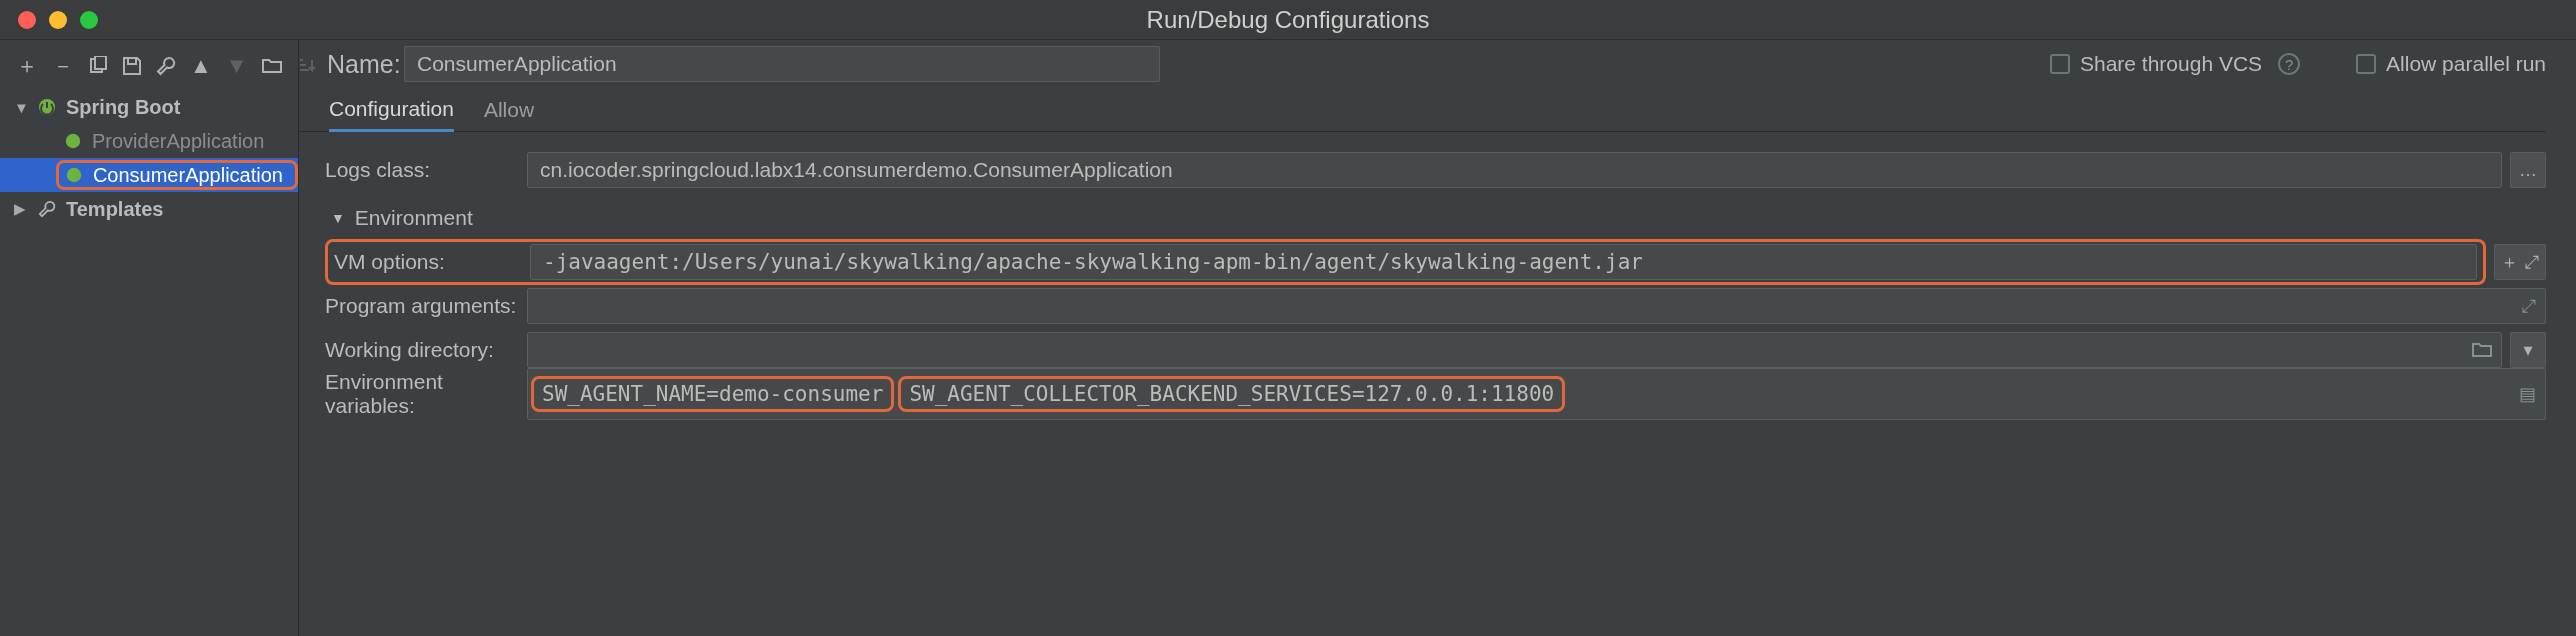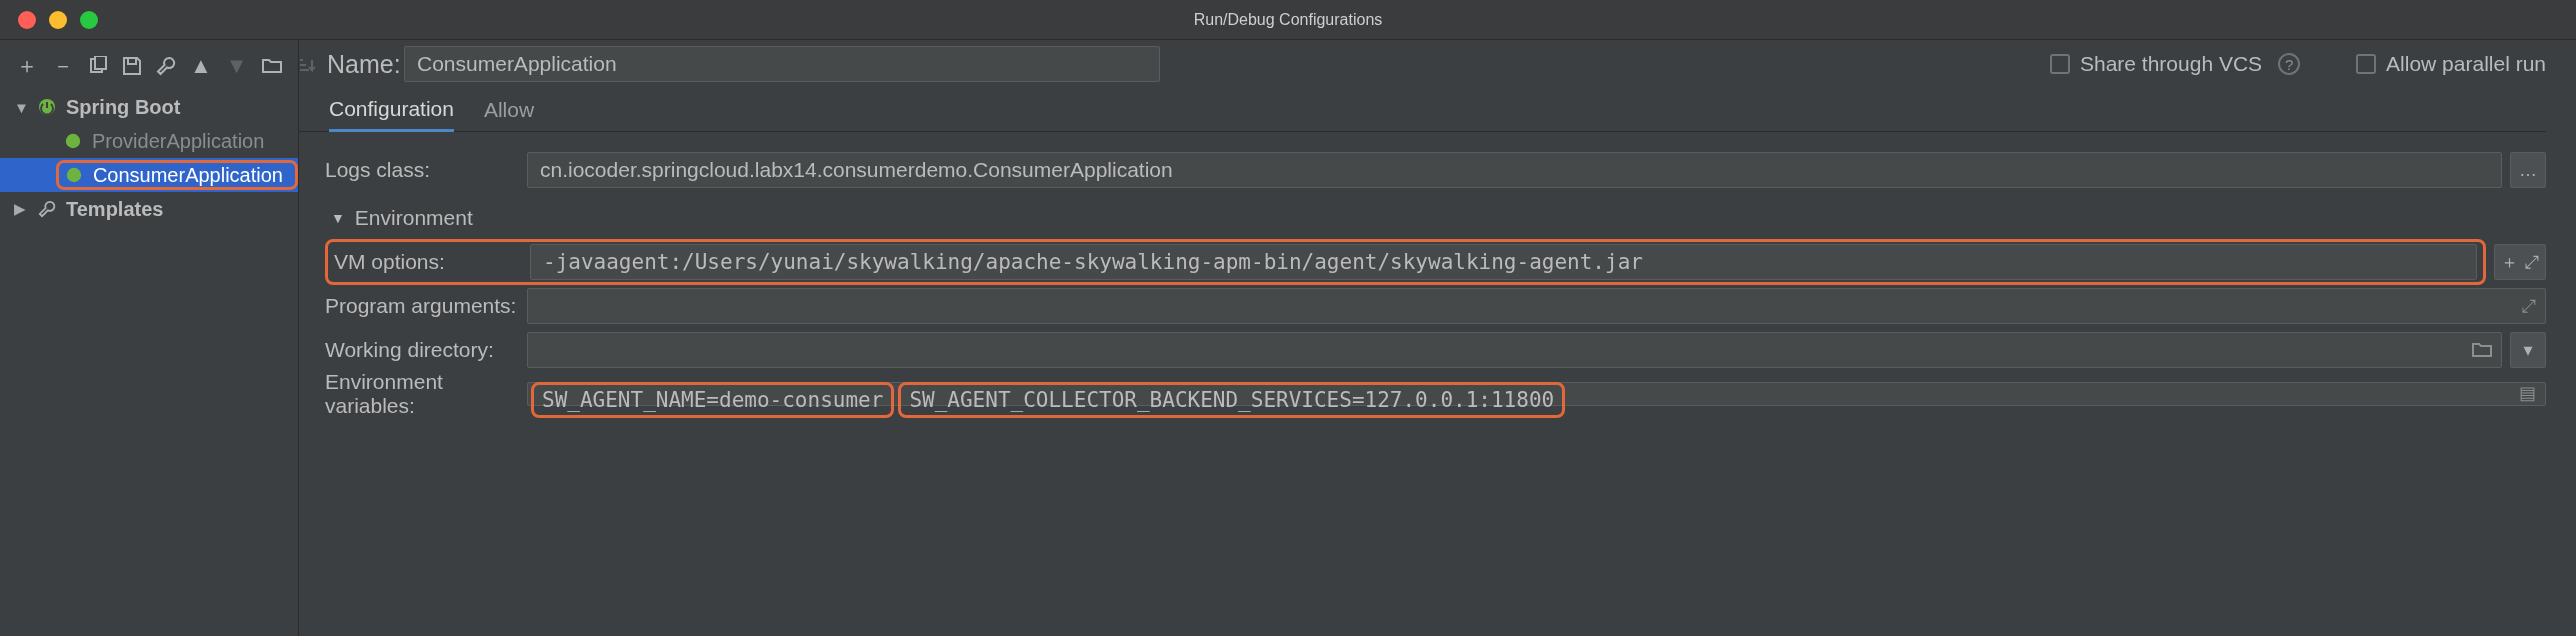--- a/index.html
+++ b/index.html
@@ -29,21 +29,21 @@
   padding-left: 18px;
 }
 .light { width: 18px; height: 18px; border-radius: 50%; }
 .light.red { background: #ff5f57; }
 .light.amber { background: #febc2e; }
 .light.green { background: #28c840; }
 .titlebar-title {
   position: absolute;
   left: 0; right: 0;
   text-align: center;
-  font-size: 16px;
+  font-size: 24px;
   color: #cfcfcf;
 }
 
 
 .split {
   display: flex;
   height: calc(100% - 40px);
 }
 .left-pane {
   width: 299px;
@@ -206,23 +206,23 @@
 .env-highlight-a, .env-highlight-b {
   border: 3px solid #e2673b;
   border-radius: 8px;
   padding: 3px 8px;
   font-family: "Menlo","Consolas",monospace;
   font-size: 21px;
   color: #bbbbbb;
 }
 .env-container {
   display: flex;
-  align-items: flex-start;
+  align-items: center;
   gap: 0px;
-  height: 24px;
+  height: 52px;
   flex: 1;
   position: relative;
 }
 .env-bg {
   position: absolute;
   inset: 0;
   background: #45494a;
   border: 1px solid #5a5d5f;
   border-radius: 2px;
   z-index: 0;

